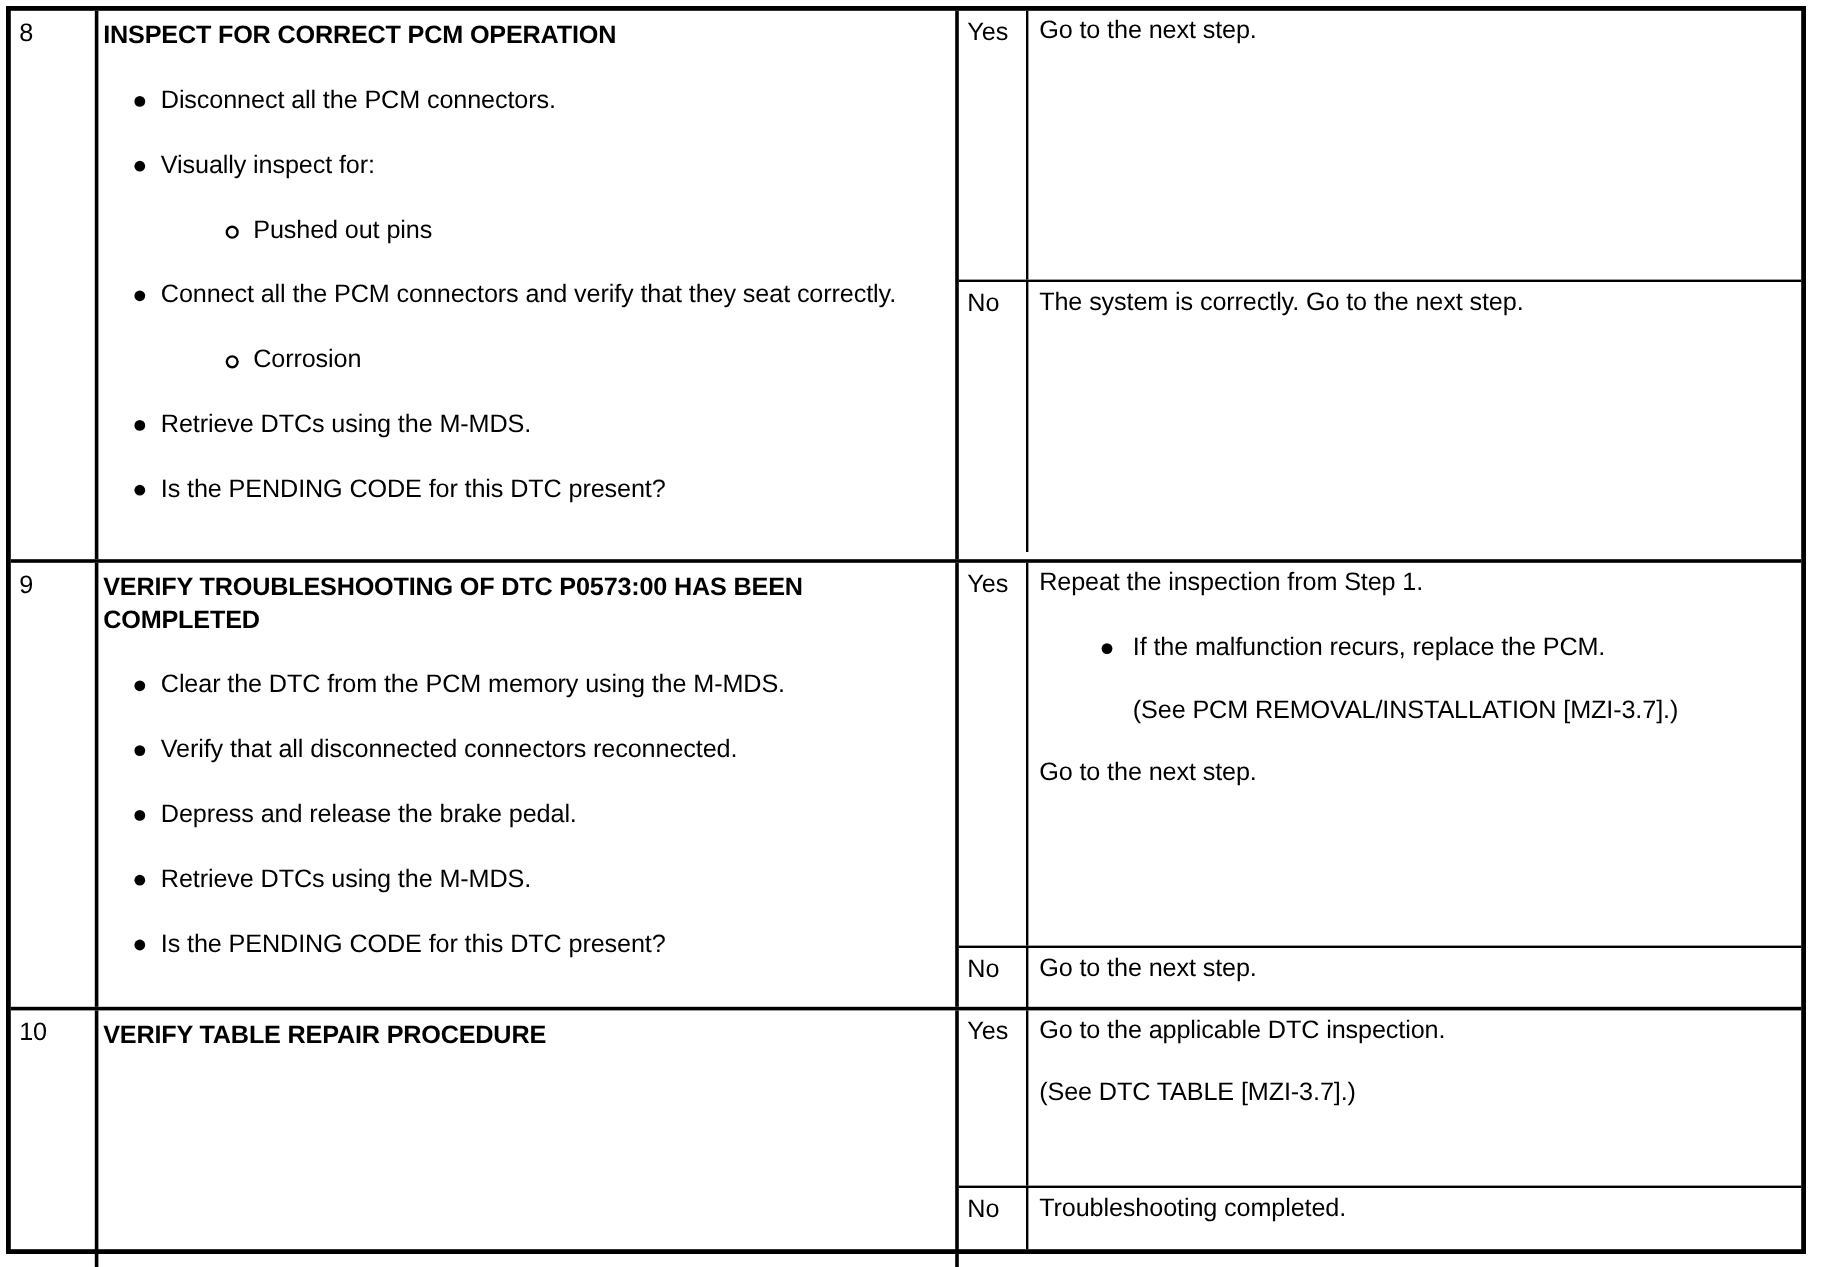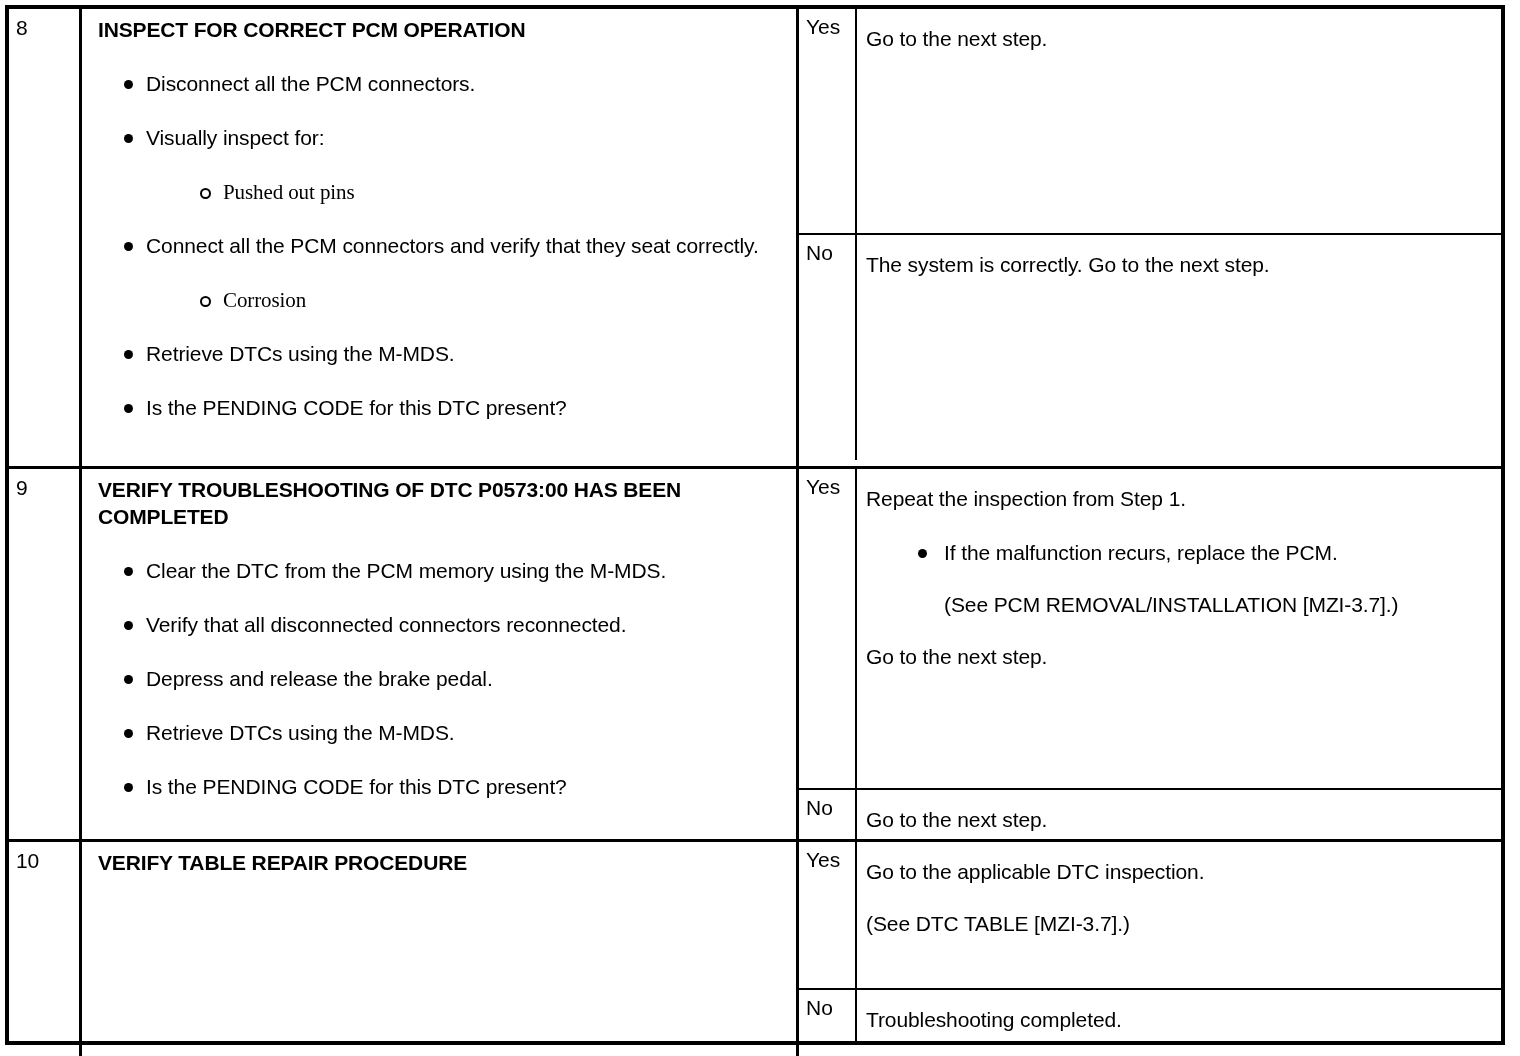--- a/index.html
+++ b/index.html
@@ -63,21 +63,21 @@
   }
 
   .col-action {
     position: absolute;
     left: 73px;
     top: 0;
     bottom: 0;
     width: 717px;           
     box-sizing: border-box;
     border-right: 3px solid #000;
-    padding: 7px 10px 0 16px;
+    padding: 7px 10px 0 4px;
   }
 
   .col-results {
     position: absolute;
     left: 790px;
     top: 0;
     right: 0;
     bottom: 0;
   }
 
@@ -103,21 +103,21 @@
     font-size: 21px;
     line-height: 24px;
   }
   .res-body {
     position: absolute;
     left: 58px;
     top: 0;
     right: 0;
     bottom: 0;
     box-sizing: border-box;
-    padding: 17px 10px 0 9px;
+    padding: 4px 10px 0 9px;
     font-size: 21px;
     line-height: 26px;
   }
 
   
   .title {
     font-size: 21px;
     font-weight: bold;
     line-height: 27px;
     letter-spacing: -0.15px;
@@ -144,21 +144,20 @@
     top: 9px;
     width: 9px;
     height: 9px;
     border-radius: 50%;
     background: #000;
   }
   
   .bitem.sub {
     padding-left: 125px;
     margin-top: 28px;
-    font-family: Liberation Serif, serif;
   }
   .bitem.sub::before {
     left: 102px;
     top: 9px;
     width: 7px;
     height: 7px;
     border-radius: 50%;
     background: transparent;
     border: 2px solid #000;
   }

